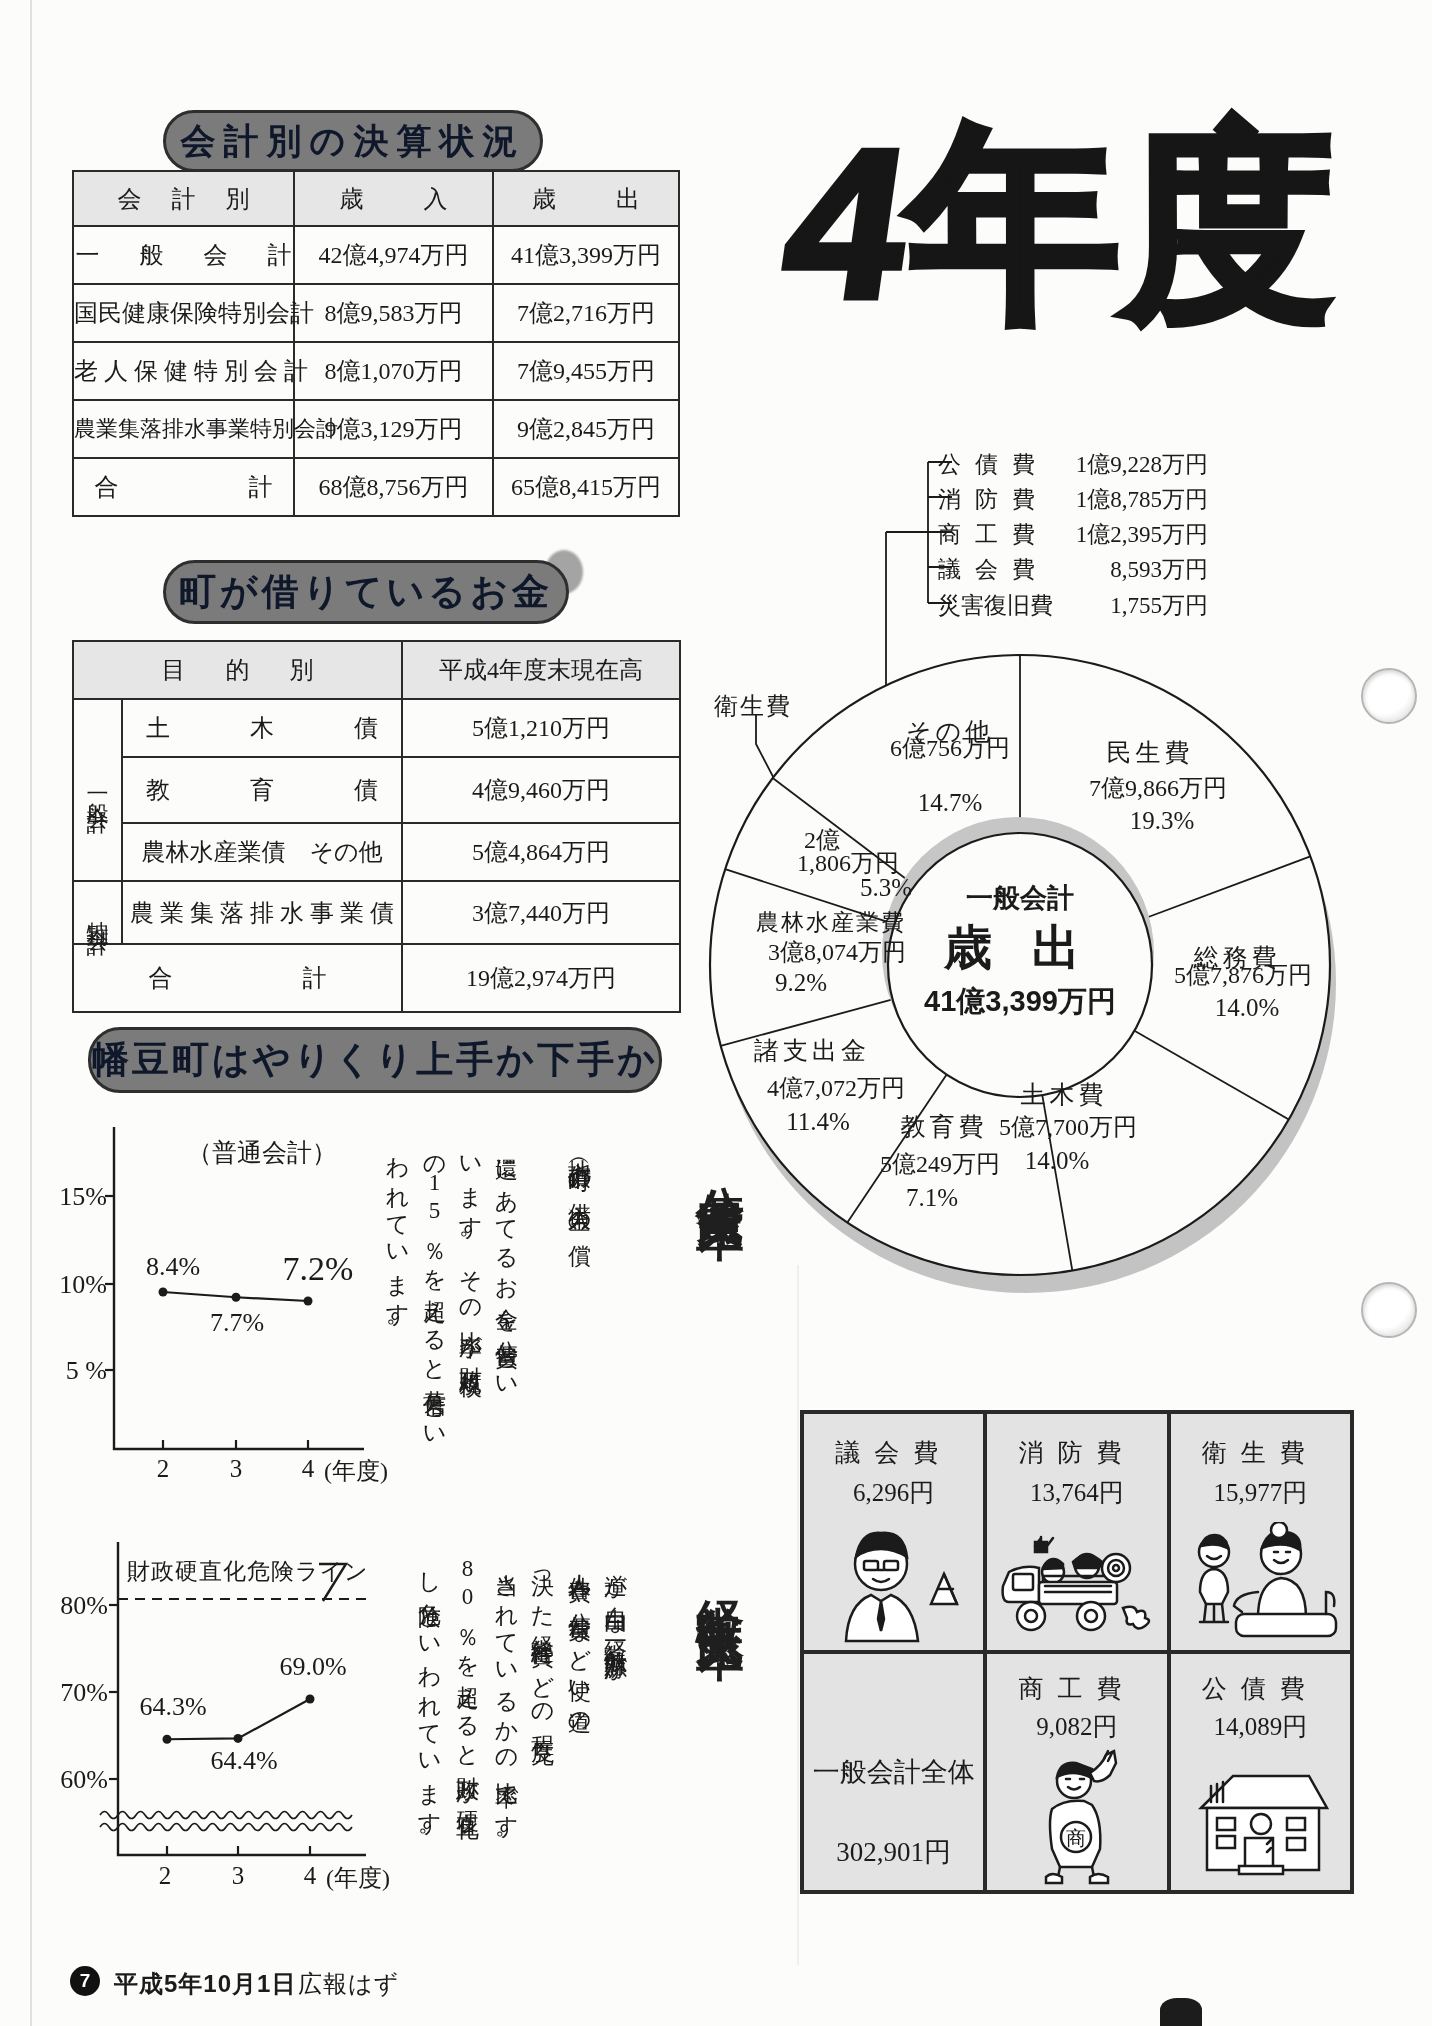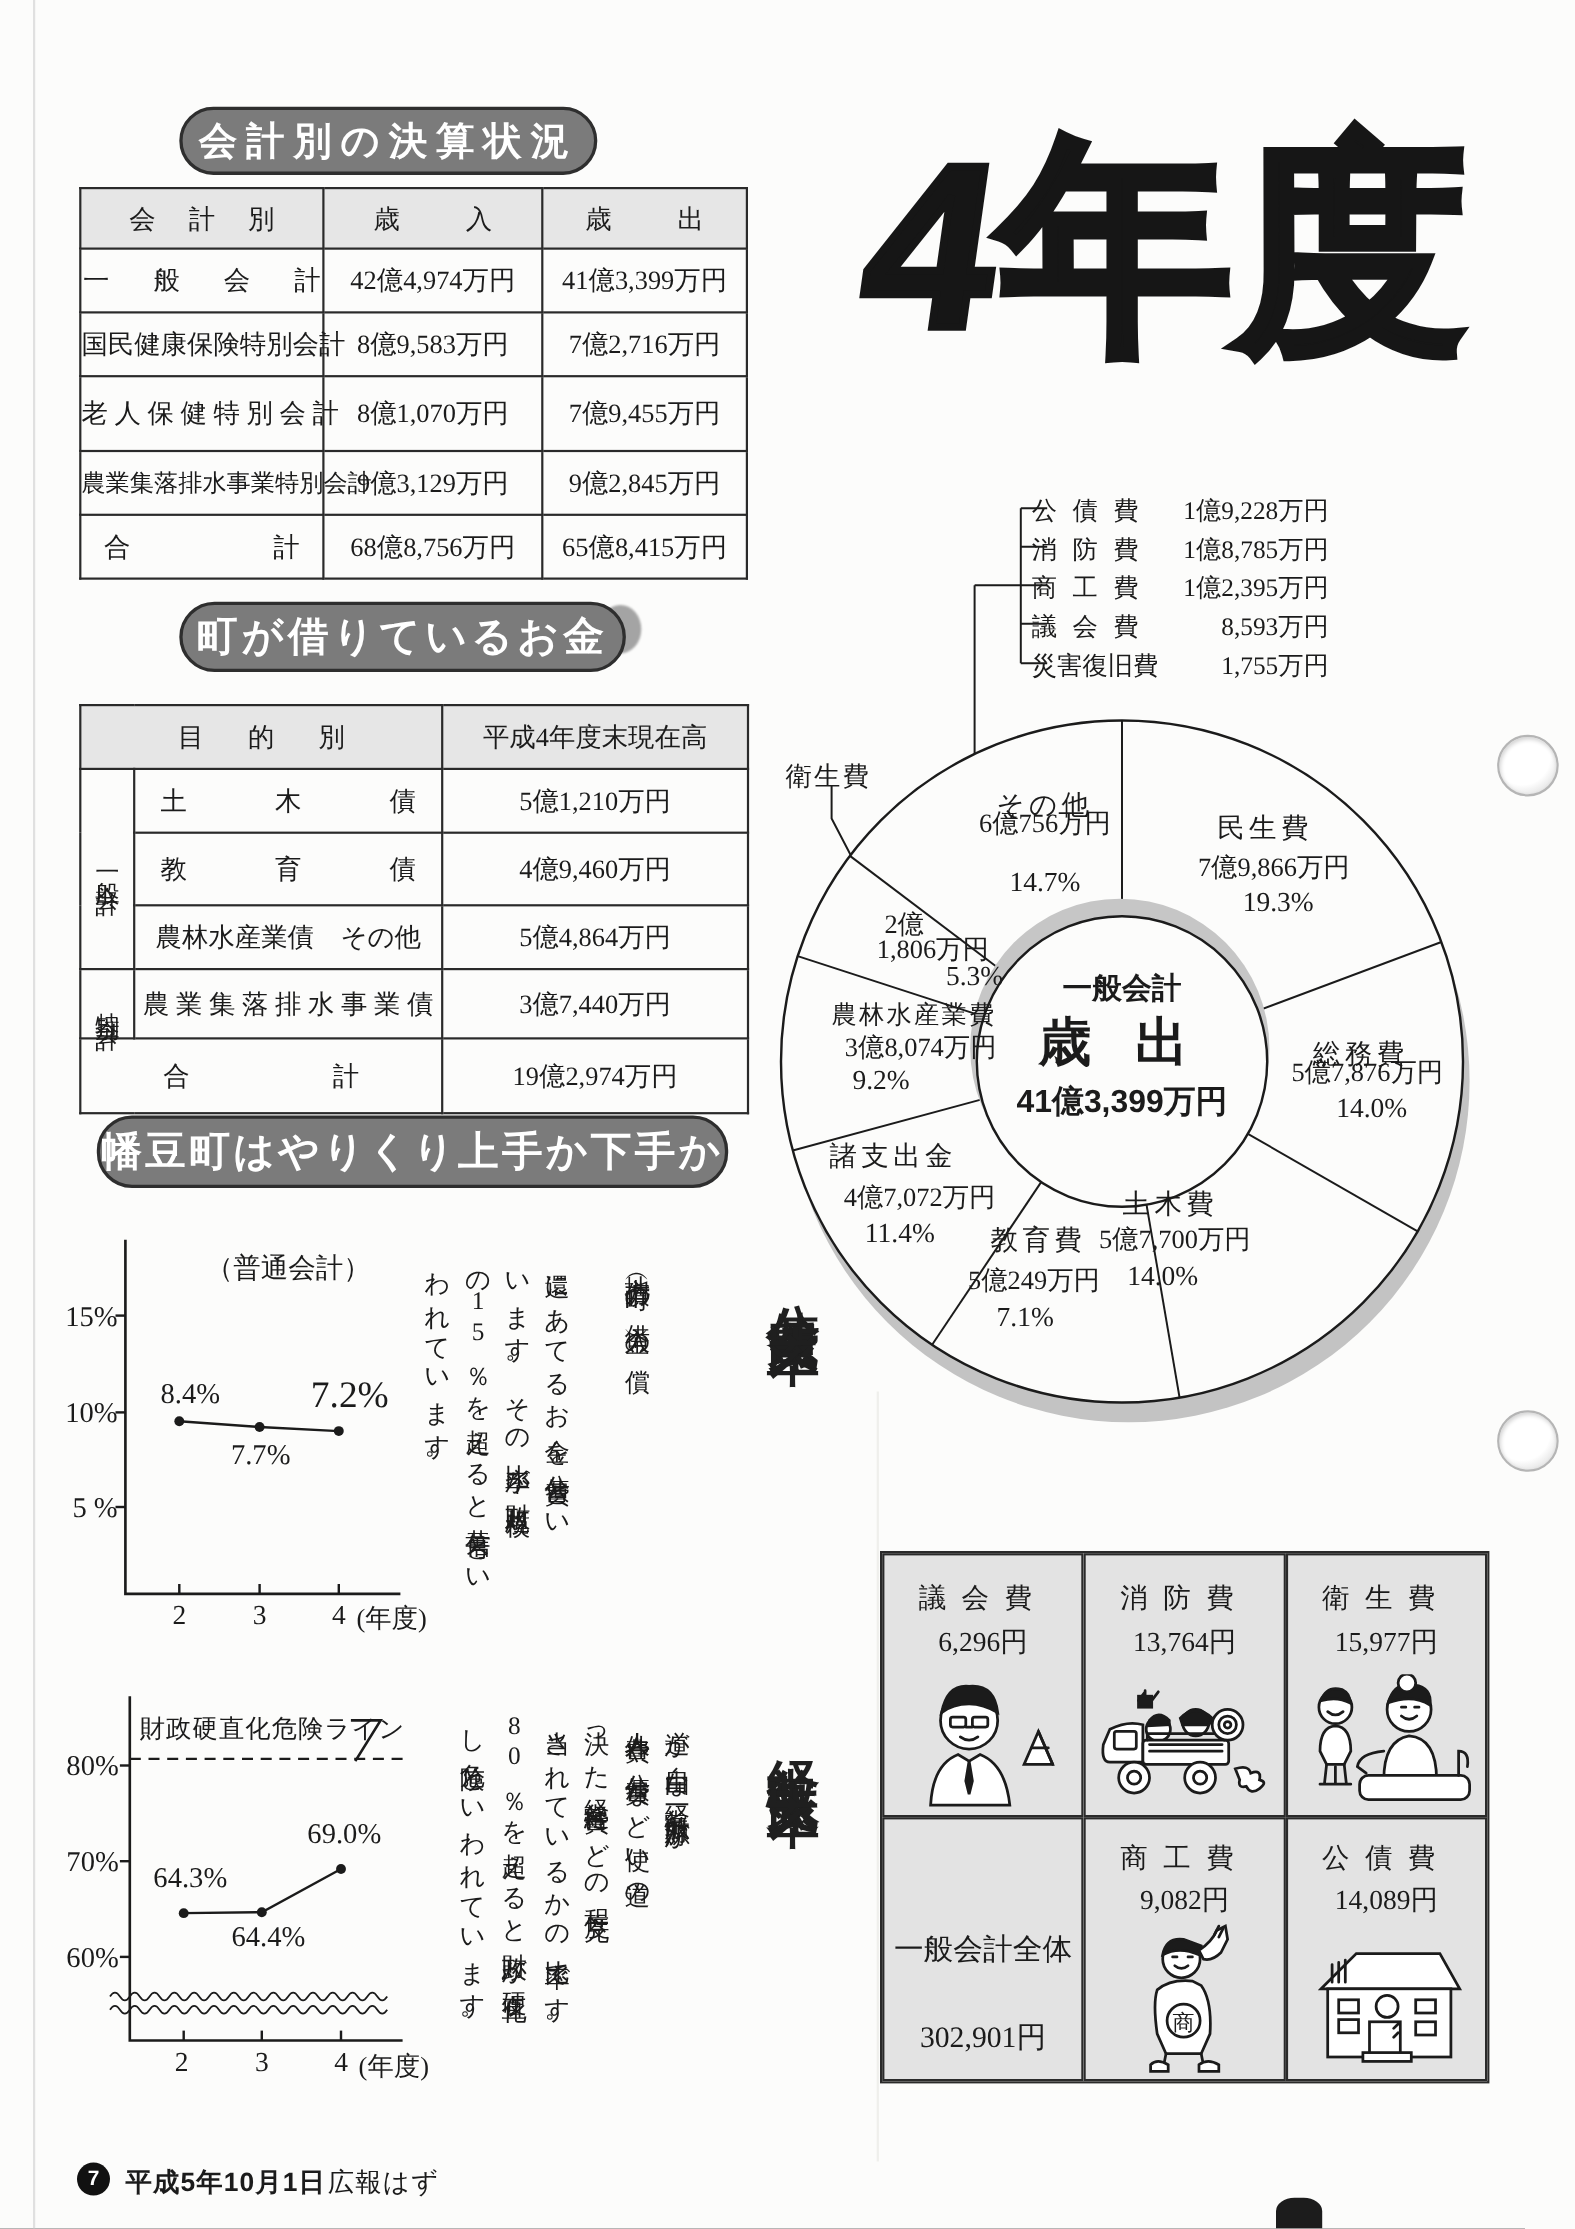--- a/index.html
+++ b/index.html
@@ -4,22 +4,22 @@
 <style>
   html,body{margin:0;padding:0;background:#888;}
   #page{position:relative;width:1432px;height:2026px;background:#fcfcfb;overflow:hidden;
         font-family:"Liberation Serif",serif;color:#1b1b1b;margin:0 auto;}
   .abs{position:absolute;white-space:nowrap;}
   .ctr{transform:translateX(-50%);}
   .sans{font-family:"Liberation Sans",sans-serif;}
   .serif{font-family:"Liberation Serif",serif;}
   
   .banner{position:absolute;background:#7b7b7b;border:3px solid #2e2e2e;border-radius:32px;
-          color:#ffffff;font-family:Liberation Sans, sans-serif;font-weight:bold;
-          display:flex;align-items:center;justify-content:center;}
+          color:#0f172a;font-family:Liberation Sans, sans-serif;font-weight:bold;
+          display:flex;align-items:center;justify-content:center;margin-top:13px;}
   
   table.t{border-collapse:collapse;table-layout:fixed;}
   table.t td,table.t th{border:2px solid #2a2a2a;text-align:center;vertical-align:middle;
           font-size:24px;font-weight:normal;padding:0;}
   table.t th{background:#e6e6e6;}
   .ls6{letter-spacing:6px;margin-right:-6px;}
   .ls14{letter-spacing:14px;margin-right:-14px;}
   .ls30{letter-spacing:30px;margin-right:-30px;}
   .ls40{letter-spacing:40px;margin-right:-40px;}
   .ls60{letter-spacing:60px;margin-right:-60px;}
@@ -86,21 +86,21 @@
     <tr style="height:58px;">
       <td><span class="ls40">一般会計</span></td>
       <td>42億4,974万円</td>
       <td>41億3,399万円</td>
     </tr>
     <tr style="height:58px;">
       <td>国民健康保険特別会計</td>
       <td>8億9,583万円</td>
       <td>7億2,716万円</td>
     </tr>
-    <tr style="height:68px;">
+    <tr style="height:58px;">
       <td><span class="ls6">老人保健特別会計</span></td>
       <td>8億1,070万円</td>
       <td>7億9,455万円</td>
     </tr>
     <tr style="height:58px;">
       <td style="font-size:22px;">農業集落排水事業特別会計</td>
       <td>9億3,129万円</td>
       <td>9億2,845万円</td>
     </tr>
     <tr style="height:58px;">

